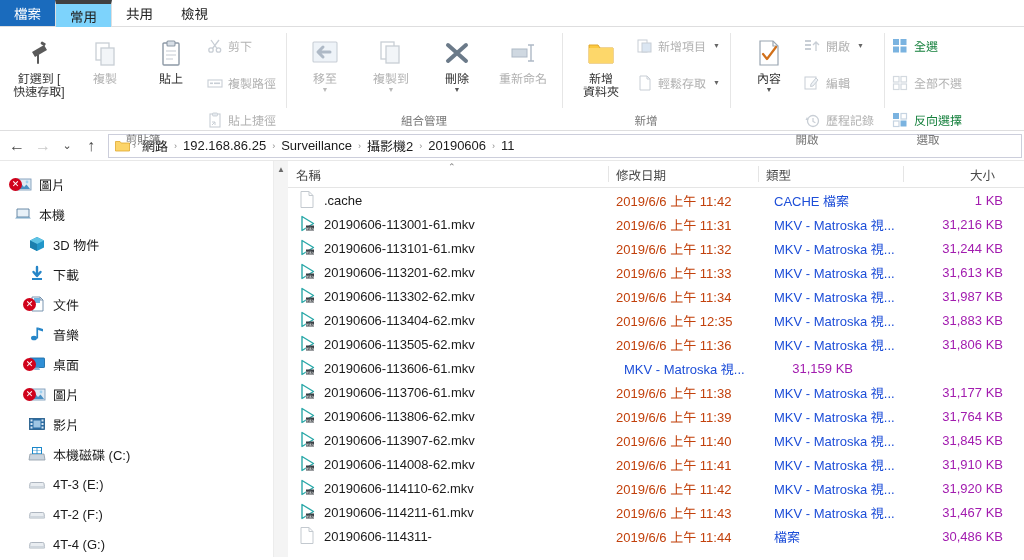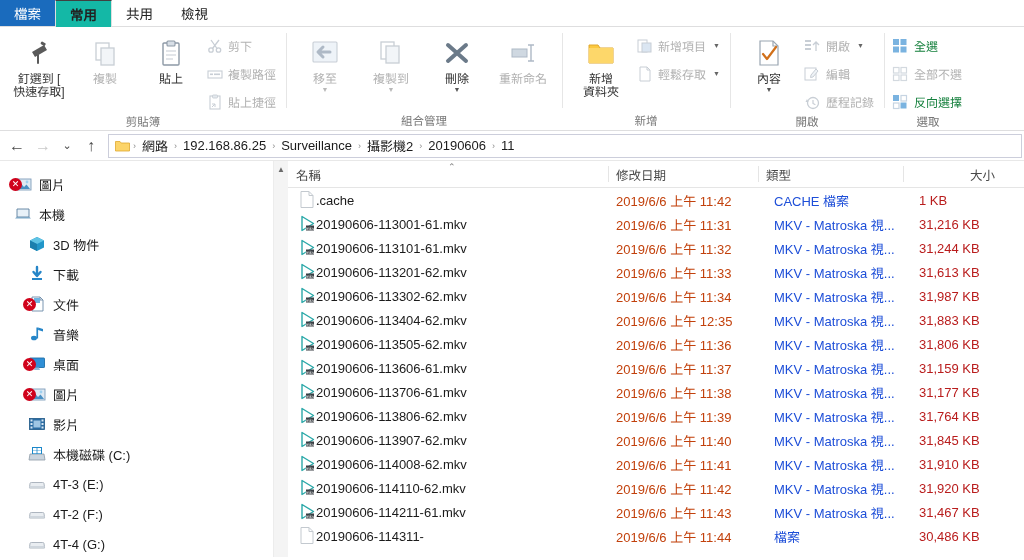--- a/index.html
+++ b/index.html
@@ -16,24 +16,23 @@
     background: #ffffff; border-bottom: 1px solid #dededf;
     position: relative;
   }
   .tab {
     display: flex; align-items: center; justify-content: center;
     padding: 0 14px; font-size: 13.5px; color: #222; cursor: default;
     min-width: 54px;
   }
   .tab.file { background: #1a6bbd; color: #fff; font-size: 13.5px; }
   .tab.active {
-    background: #14b8a6; border-left: 1px solid #dededf;
-    border-right: 1px solid #dededf; border-top: 1px solid #404040;
+    background: #7dd3fc; border-left: 1px solid #dededf;
+    border-right: 1px solid #dededf; border-top: 4px solid #404040;
     margin-bottom: -1px;
-    font-weight: bold;
   }
 
   
   .ribbon {
     height: 104px; background: #ffffff; position: relative;
     display: flex; align-items: stretch; border-bottom: 1px solid #dededf;
   }
   .rgroup {
     display: flex; flex-direction: column; justify-content: space-between;
     padding: 4px 0 0 0; position: relative;
@@ -54,21 +53,21 @@
   }
   .bigbtn .glyph { height: 38px; display: flex; align-items: center; justify-content: center; }
   .bigbtn .cap {
     font-size: 12px; color: #333; text-align: center; line-height: 13px;
     margin-top: 0; white-space: pre-line;
   }
   .bigbtn.dim .cap { color: #b2b2b2; }
   .caret { font-size: 7px; color: #555; line-height: 6px; margin-top: 1px; }
   .caret.dim { color: #b9b9b9; }
 
-  .smallcol { display: flex; flex-direction: column; padding-top: 5px; gap: 9px; }
+  .smallcol { display: flex; flex-direction: column; padding-top: 5px; gap: 18px; }
   .smallbtn {
     display: flex; align-items: center; gap: 5px; font-size: 12px;
     color: #15803d; padding: 1px 4px 1px 2px; cursor: default; white-space: nowrap;
   }
   .smallbtn.dim { color: #b2b2b2; }
   .smallbtn .sglyph { width: 17px; height: 17px; display:flex; align-items:center; justify-content:center; }
   .smallbtn .scaret { font-size: 7px; color: #666; margin-left: 2px; }
 
   
   .addrbar {
@@ -134,24 +133,24 @@
   .ch-name { width: 320px; }
   .ch-date { width: 150px; }
   .ch-type { width: 145px; }
   .ch-size { width: 100px; justify-content: flex-end; }
   .sortmark {
     position: absolute; left: 50%; top: 1px; font-size: 9px; color: #7a7a7a;
   }
 
   .rows { flex: 1; }
   .frow { display: flex; height: 24px; align-items: center; font-size: 13px; color: #1b1b1b; cursor: default; }
-  .c-name { width: 320px; display: flex; align-items: center; padding-left: 12px; }
+  .c-name { width: 320px; display: flex; align-items: center; gap: 8px; padding-left: 12px; }
   .c-date { width: 150px; padding: 0 8px; color: #c2410c; }
   .c-type { width: 145px; padding: 0 8px; color: #1d4ed8; white-space: nowrap; overflow: hidden; margin-left: 8px; }
-  .c-size { width: 100px; padding: 0 8px; color: #b91c1c; }
+  .c-size { width: 100px; padding: 0 8px; text-align: right; color: #a21caf; }
 
   .ficon { width: 16px; height: 18px; flex: none; position: relative; }
   .fname { white-space: nowrap; }
 </style>
 </head>
 <body>
 
 <div class="tabstrip">
     <div class="tab file">檔案</div>
     <div class="tab active">常用</div>
@@ -700,21 +699,20 @@
         </div>
         <div class="frow">
           <div class="c-name">
        <span class="ficon"><svg width="16" height="17" viewBox="0 0 16 17">
                 <path d="M2 1.5 L13.5 8.5 L2 15.5 Z" fill="none" stroke="#2aa8a8" stroke-width="1.4" stroke-linejoin="round"></path>
         <rect x="6" y="10.5" width="8" height="5" fill="#3a3f44"></rect>
         <text x="10" y="14.6" font-size="4.2" fill="#fff" text-anchor="middle" font-family="DejaVu Sans">mkv</text>
               </svg></span>
        <span class="fname">20190606-113606-61.mkv</span>
      </div>
-     <div class="c-date">2019/6/6 上午 11:37</div>
      <div class="c-type">MKV - Matroska 視...</div>
      <div class="c-size">31,159 KB</div>
         </div>
         <div class="frow">
           <div class="c-name">
        <span class="ficon"><svg width="16" height="17" viewBox="0 0 16 17">
                 <path d="M2 1.5 L13.5 8.5 L2 15.5 Z" fill="none" stroke="#2aa8a8" stroke-width="1.4" stroke-linejoin="round"></path>
         <rect x="6" y="10.5" width="8" height="5" fill="#3a3f44"></rect>
         <text x="10" y="14.6" font-size="4.2" fill="#fff" text-anchor="middle" font-family="DejaVu Sans">mkv</text>
               </svg></span>

